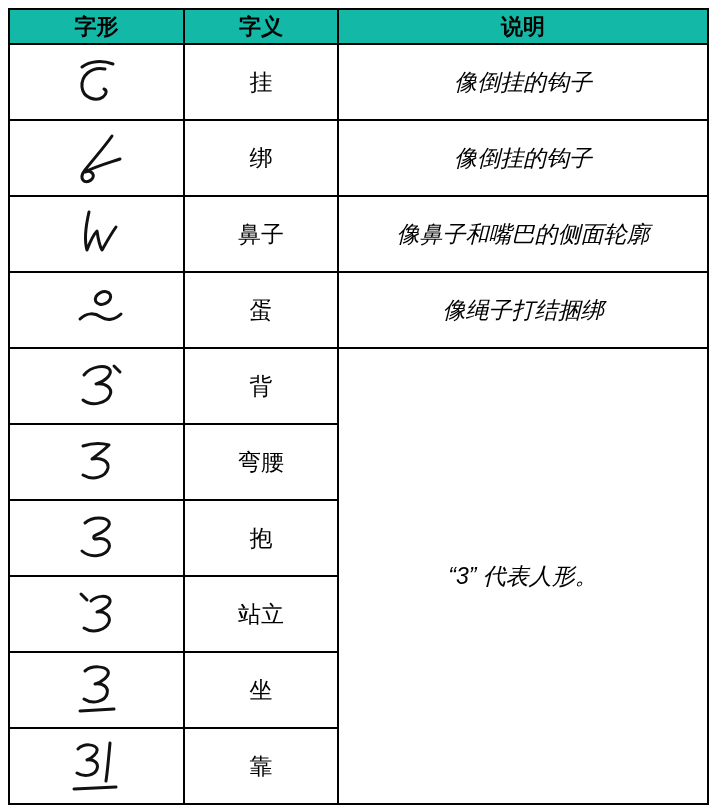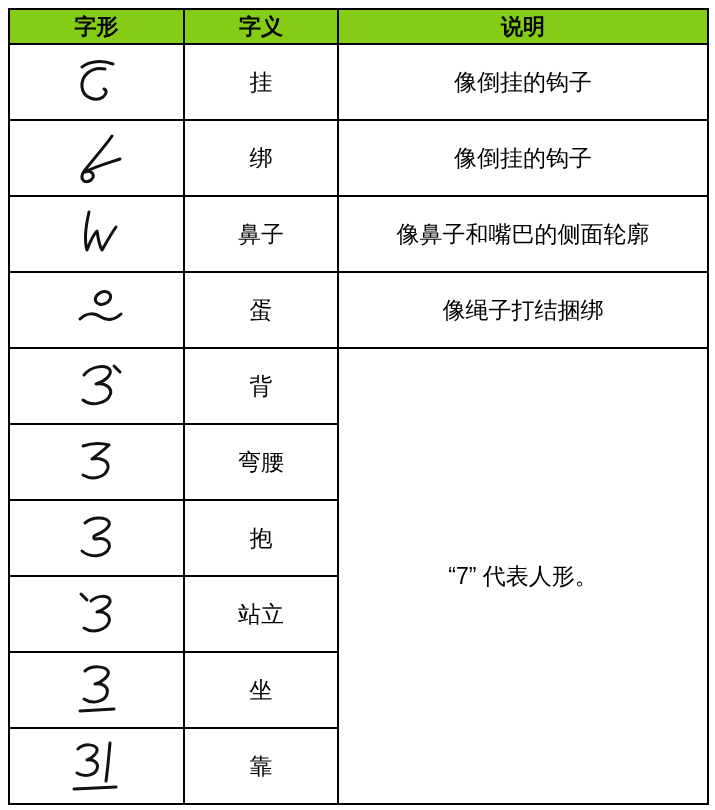--- a/index.html
+++ b/index.html
@@ -24,21 +24,21 @@
   }
   table.glyph-table th,
   table.glyph-table td {
     border: 2px solid #000000;
     text-align: center;
     vertical-align: middle;
     padding: 0;
     color: #000000;
   }
   table.glyph-table th {
-    background: #84cc16;
+    background: #14b8a6;
     font-size: 22px;
     font-weight: 700;
     height: 33px;
   }
   table.glyph-table td {
     font-size: 23px;
     font-weight: 400;
     height: 74px;
     background: #ffffff;
   }
@@ -46,21 +46,21 @@
     display: block;
     margin: 0 auto;
   }
   .glyph-svg path, .glyph-svg ellipse {
     fill: none;
     stroke: #111111;
     stroke-width: 3;
     stroke-linecap: round;
     stroke-linejoin: round;
   }
-  .desc-cell { font-size: 23px; }
+  .desc-cell { font-size: 23px; font-style: italic; }
 </style>
 </head>
 <body>
 
 <div class="page">
   <table class="glyph-table">
     <colgroup>
       <col style="width:175px">
       <col style="width:154px">
       <col style="width:370px">
@@ -112,21 +112,21 @@
         <td class="desc-cell">像绳子打结捆绑</td>
       </tr>
       <tr>
         <td>
           <svg class="glyph-svg" width="58" height="58" viewBox="0 0 58 58">
             <path d="M 16,18 C 23,9 38,7 42,13 C 44,18 36,25 28,27 C 38,26 45,31 42,38 C 39,46 24,50 15,43"></path>
             <path d="M 46,9 L 52,15"></path>
           </svg>
         </td>
         <td>背</td>
-        <td class="desc-cell" rowspan="6">“7” 代表人形。</td>
+        <td class="desc-cell" rowspan="6">“3” 代表人形。</td>
       </tr>
       <tr>
         <td>
           <svg class="glyph-svg" width="58" height="58" viewBox="0 0 58 58">
             <path d="M 15,13 C 24,10 34,10 41,12 C 35,18 29,22 24,26 C 33,24 41,28 40,35 C 38,44 25,48 15,42"></path>
           </svg>
         </td>
         <td>弯腰</td>
       </tr>
       <tr>

